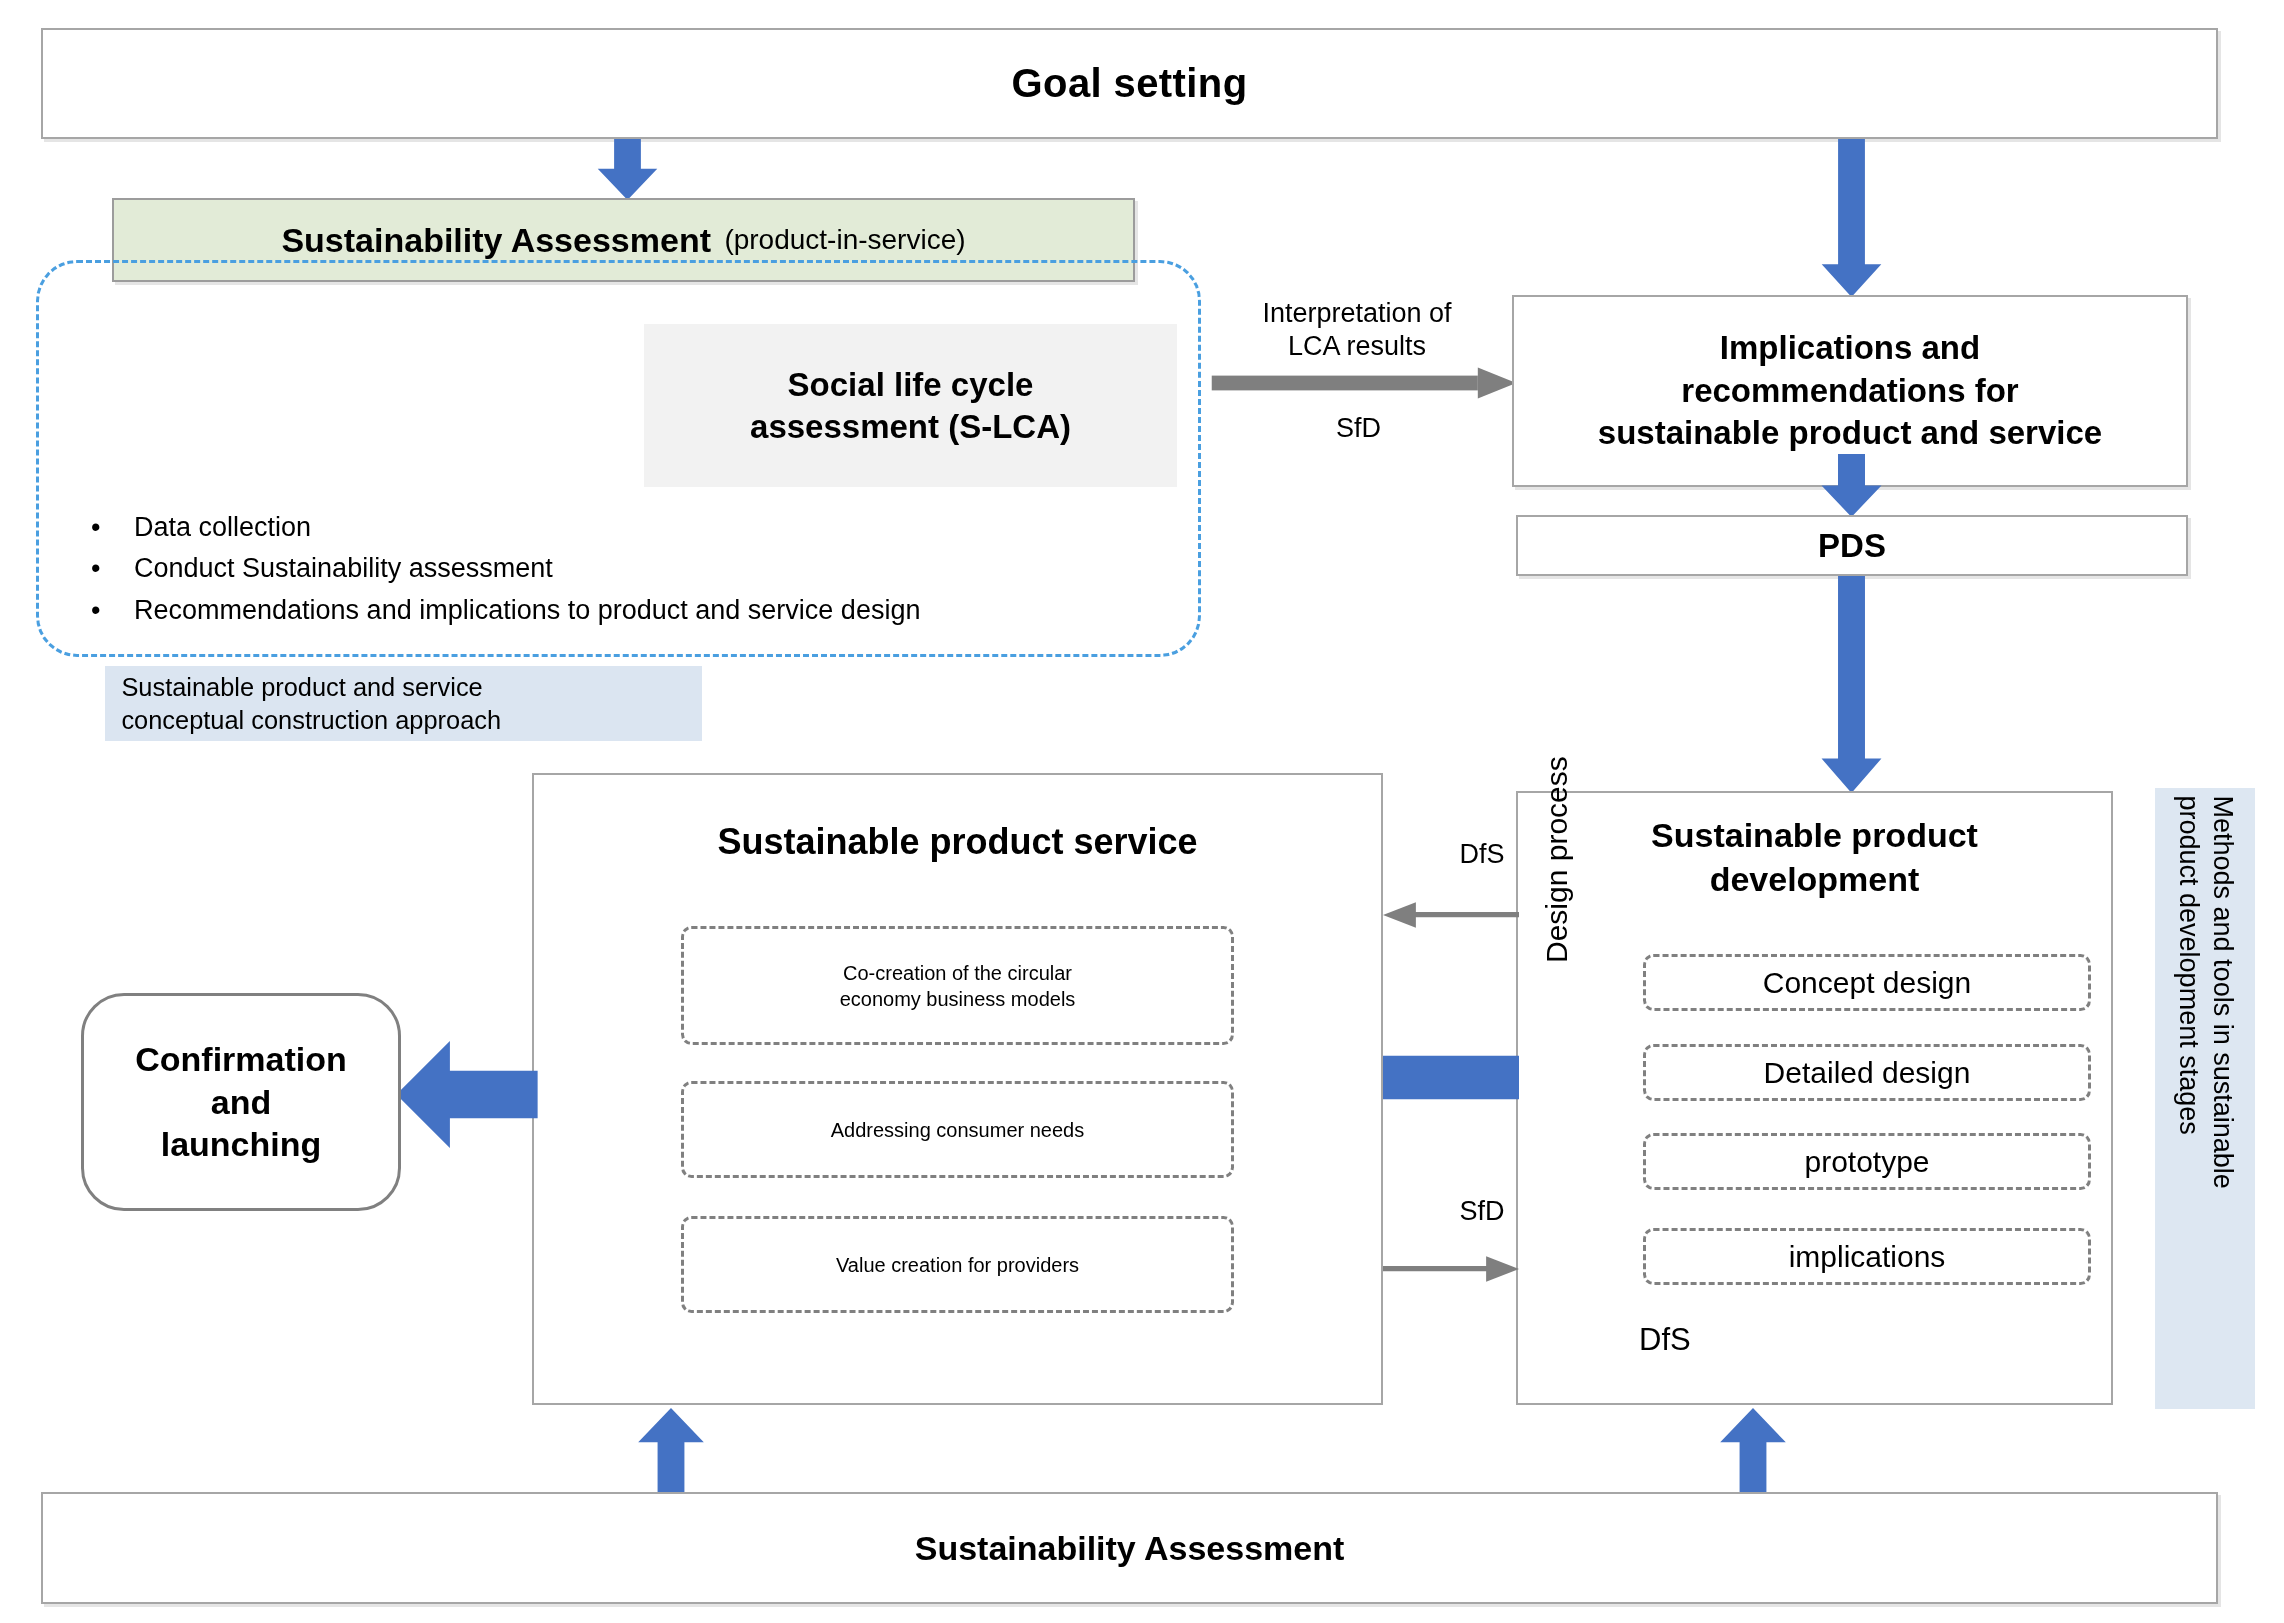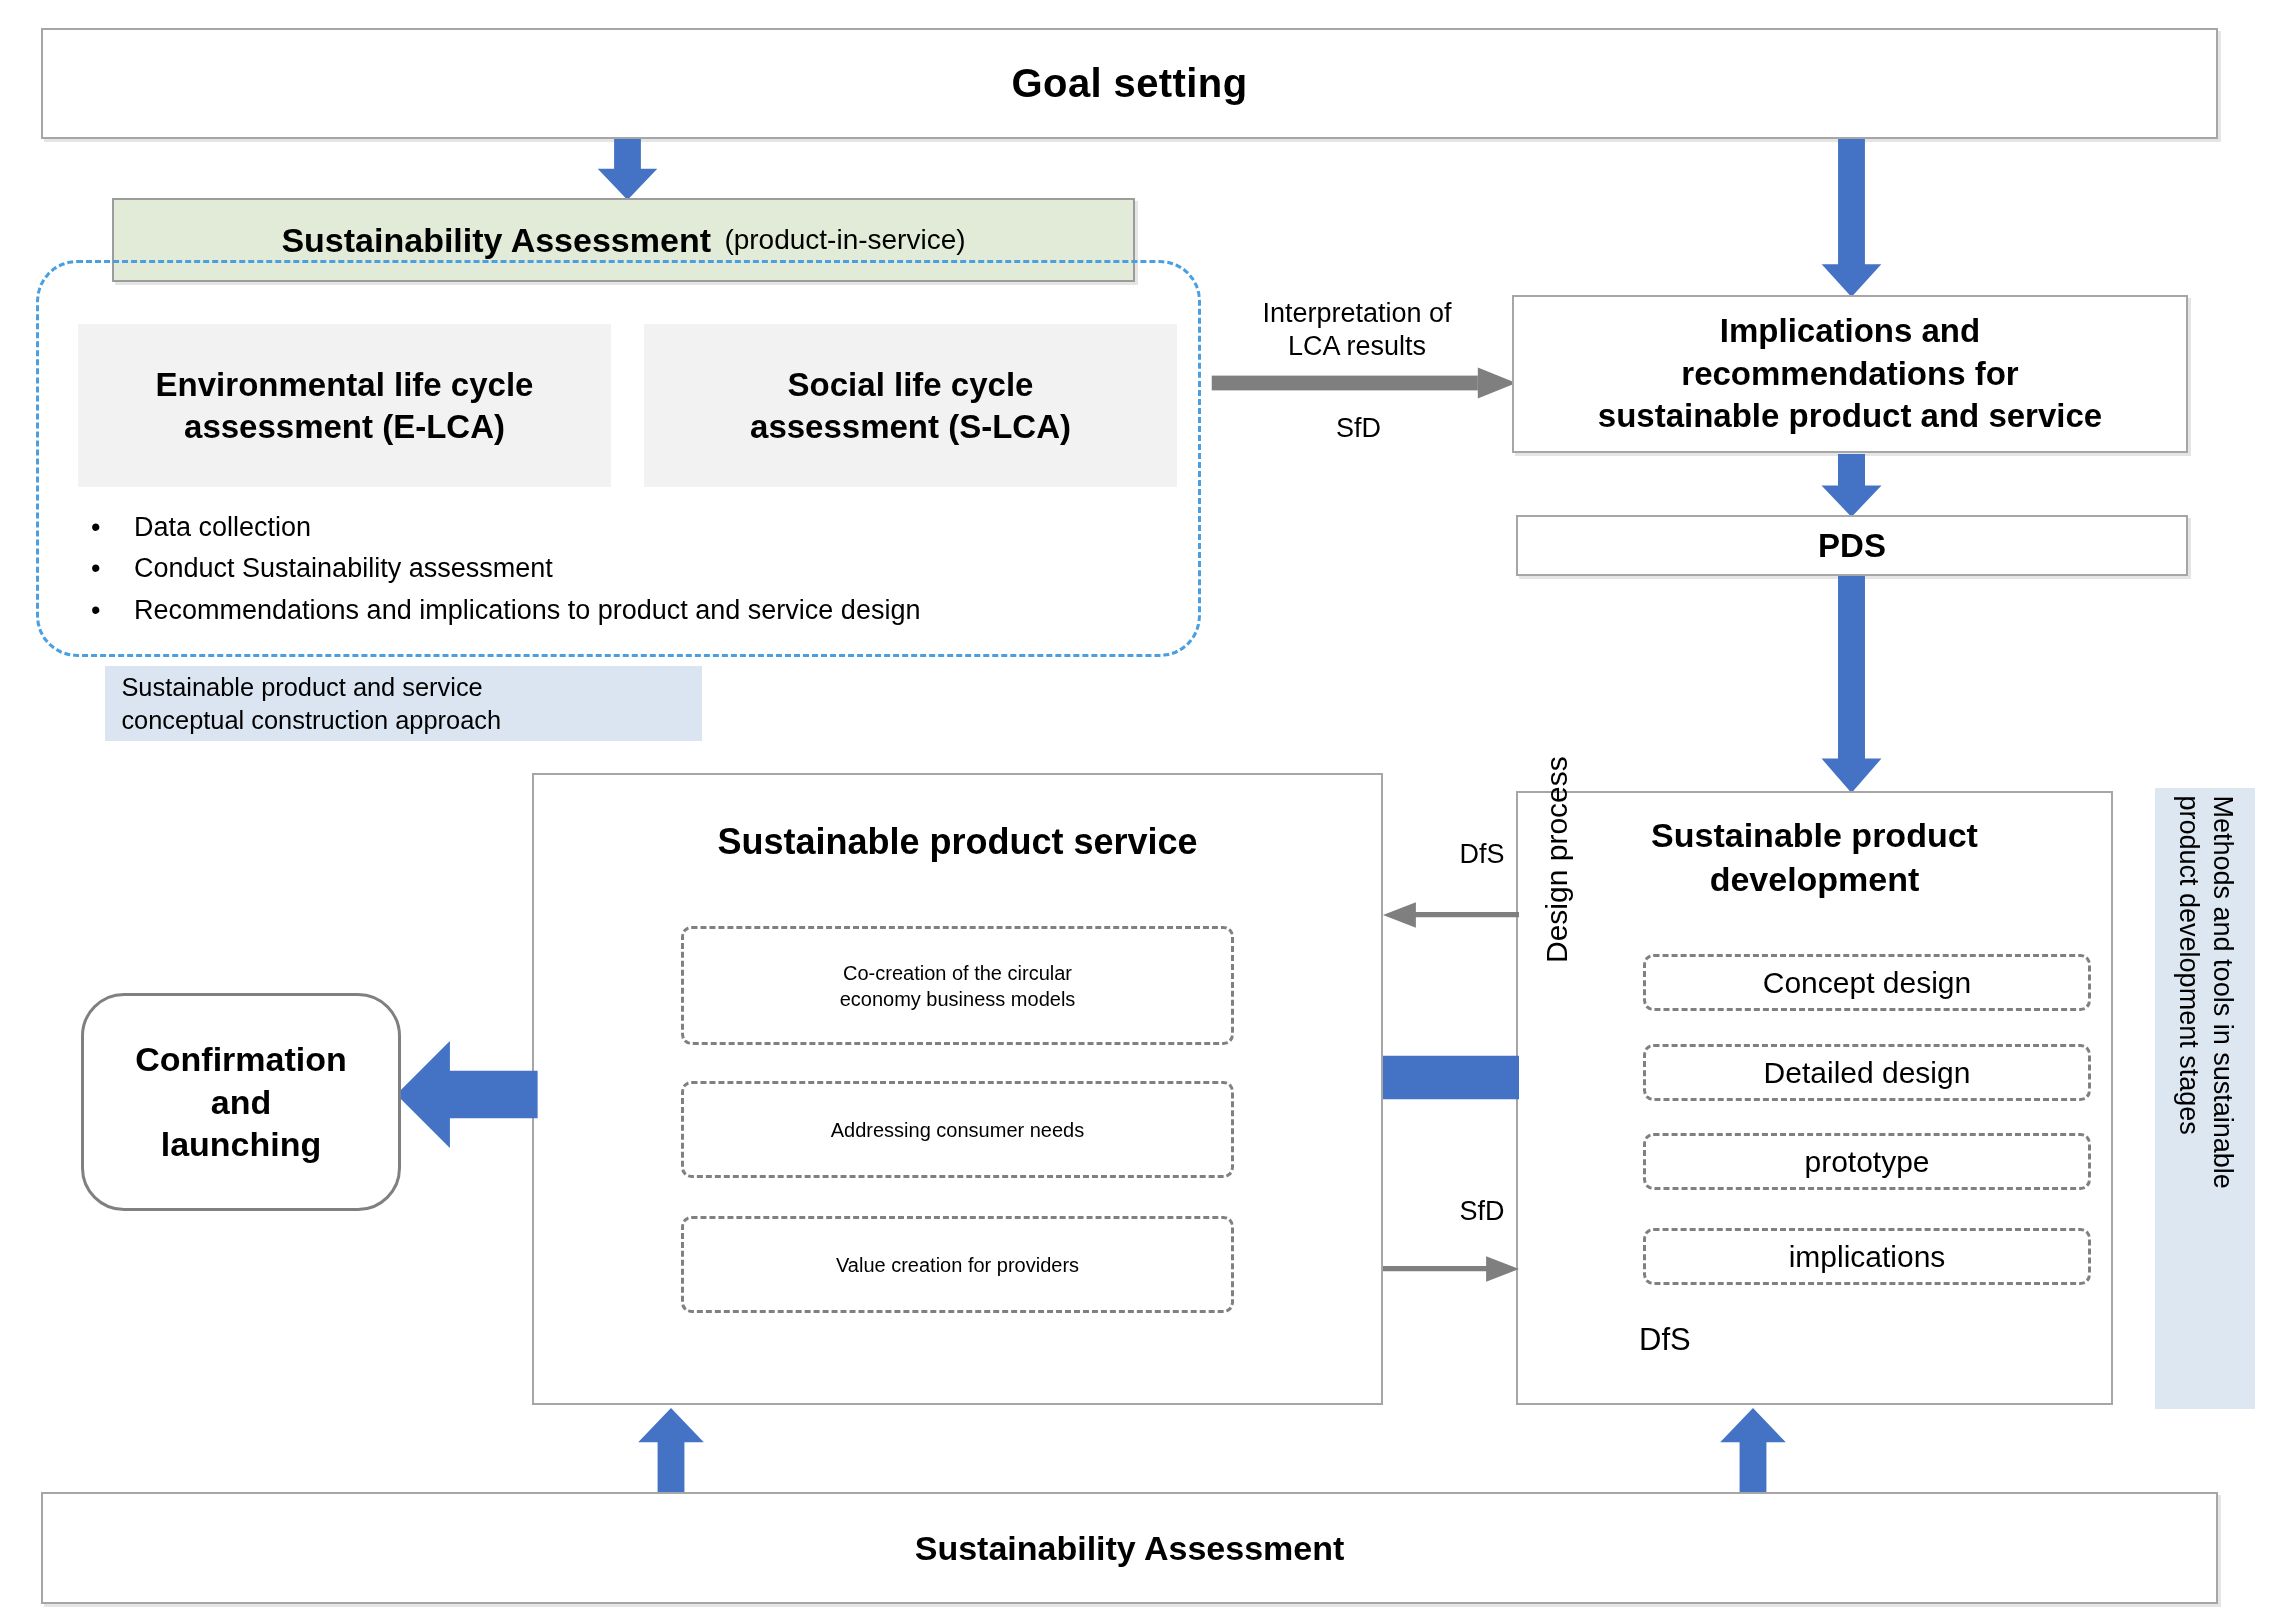--- a/index.html
+++ b/index.html
@@ -42,21 +42,21 @@
   #bullets .row{display:flex;align-items:flex-start;margin-bottom:3px;}
   #bullets .bu{width:43px;flex:0 0 43px;text-align:left;font-size:27px;}
 
   
   #caption{position:absolute;left:105px;top:666px;width:597px;height:75px;
            background:#dbe5f1;display:flex;align-items:center;
            padding-left:16.4px;box-sizing:border-box;
            font-size:25.4px;line-height:1.28;}
 
   
-  #implications{left:1512px;top:295px;width:676px;height:158px;}
+  #implications{left:1512px;top:295px;width:676px;height:192px;}
   #implications .t{font-size:33px;font-weight:bold;line-height:1.3;padding:0 13.4px;}
   #pds{left:1516px;top:515px;width:672px;height:61px;}
   #pds .t{font-size:33px;font-weight:bold;}
 
   #spd{left:1516px;top:791px;width:597px;height:614px;
        align-items:flex-start;justify-content:flex-start;}
   #spd-title{position:absolute;left:1516px;top:814px;width:597px;
              text-align:center;font-size:34px;font-weight:bold;line-height:1.28;}
   #design-process-label{position:absolute;left:1540px;top:963px;
         width:314px;height:43px;
@@ -129,23 +129,20 @@
     <polygon points="32,0 68,0 68,168 90,168 50,212 10,168 32,168" fill="#4472C4"></polygon>
   </svg>
 
   <div class="box shadow" id="sa-green">
     <span class="t1">Sustainability Assessment</span>
     <span class="t2" style="margin-left:13.4px;">(product-in-service)</span>
   </div>
 
   <div id="dashed-box"></div>
 
-  <div class="lca" id="elca">
-    <span>Environmental life cycle<br>assessment (E-LCA)</span>
-  </div>
   <div class="lca" id="slca">
     <span>Social life cycle<br>assessment (S-LCA)</span>
   </div>
 
   <div id="bullets">
     <div class="row">
       <span class="bu">•</span>
       <span>Data collection</span>
     </div>
     <div class="row">

